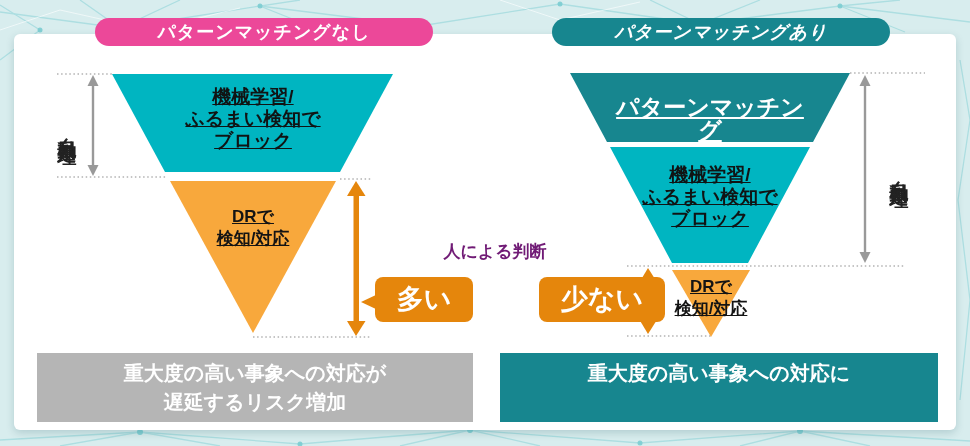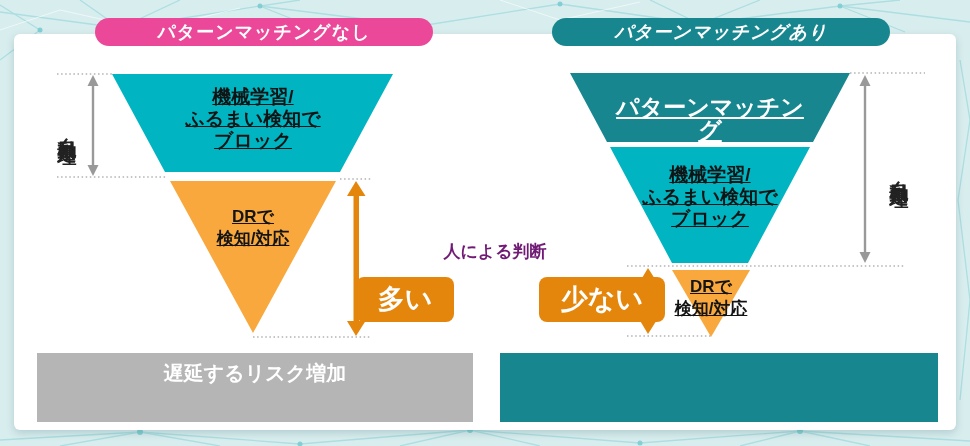--- a/index.html
+++ b/index.html
@@ -34,21 +34,21 @@
     position:absolute;z-index:4;writing-mode:vertical-rl;text-orientation:upright;
     font-size:19px;font-weight:bold;color:#222;letter-spacing:3px;text-align:center;
   }
   .vlabel-left{left:52px;top:82px;height:94px;width:28px;}
   .vlabel-right{left:884px;top:124px;height:96px;width:28px;}
   .judge-label{left:420px;top:240px;width:150px;font-size:17px;color:#701a75;}
   .amount-box{
     position:absolute;top:277px;height:45px;z-index:4;background:#e5860c;border-radius:8px;
     color:#fff;font-weight:bold;font-size:27px;text-align:center;line-height:45px;
   }
-  .amount-many{left:356px;width:98px;}
+  .amount-many{left:375px;width:98px;}
   .amount-few{left:497px;width:126px;margin-left:42px;}
   .footer-bar{
     position:absolute;top:353px;height:69px;z-index:3;
     color:#fff;font-weight:bold;font-size:20px;line-height:29px;
     text-align:center;padding-top:6px;box-sizing:border-box;
   }
   .footer-left{left:37px;width:436px;background:#b5b5b5;}
   .footer-right{left:500px;width:438px;background:#17868f;}
   .footer-bar span{display:block;}
 </style>
@@ -163,16 +163,18 @@
   <span>DRで</span>
   <span>検知/対応</span>
 </div>
 
 <div class="txt judge-label">人による判断</div>
 
 <div class="amount-box amount-many">多い</div>
 <div class="amount-box amount-few">少ない</div>
 
 <div class="footer-bar footer-left">
+  <span>重大度の高い事象への対応が</span>
   <span>遅延するリスク増加</span>
 </div>
 <div class="footer-bar footer-right">
+  <span>重大度の高い事象への対応に</span>
 </div>
 
 </body></html>

